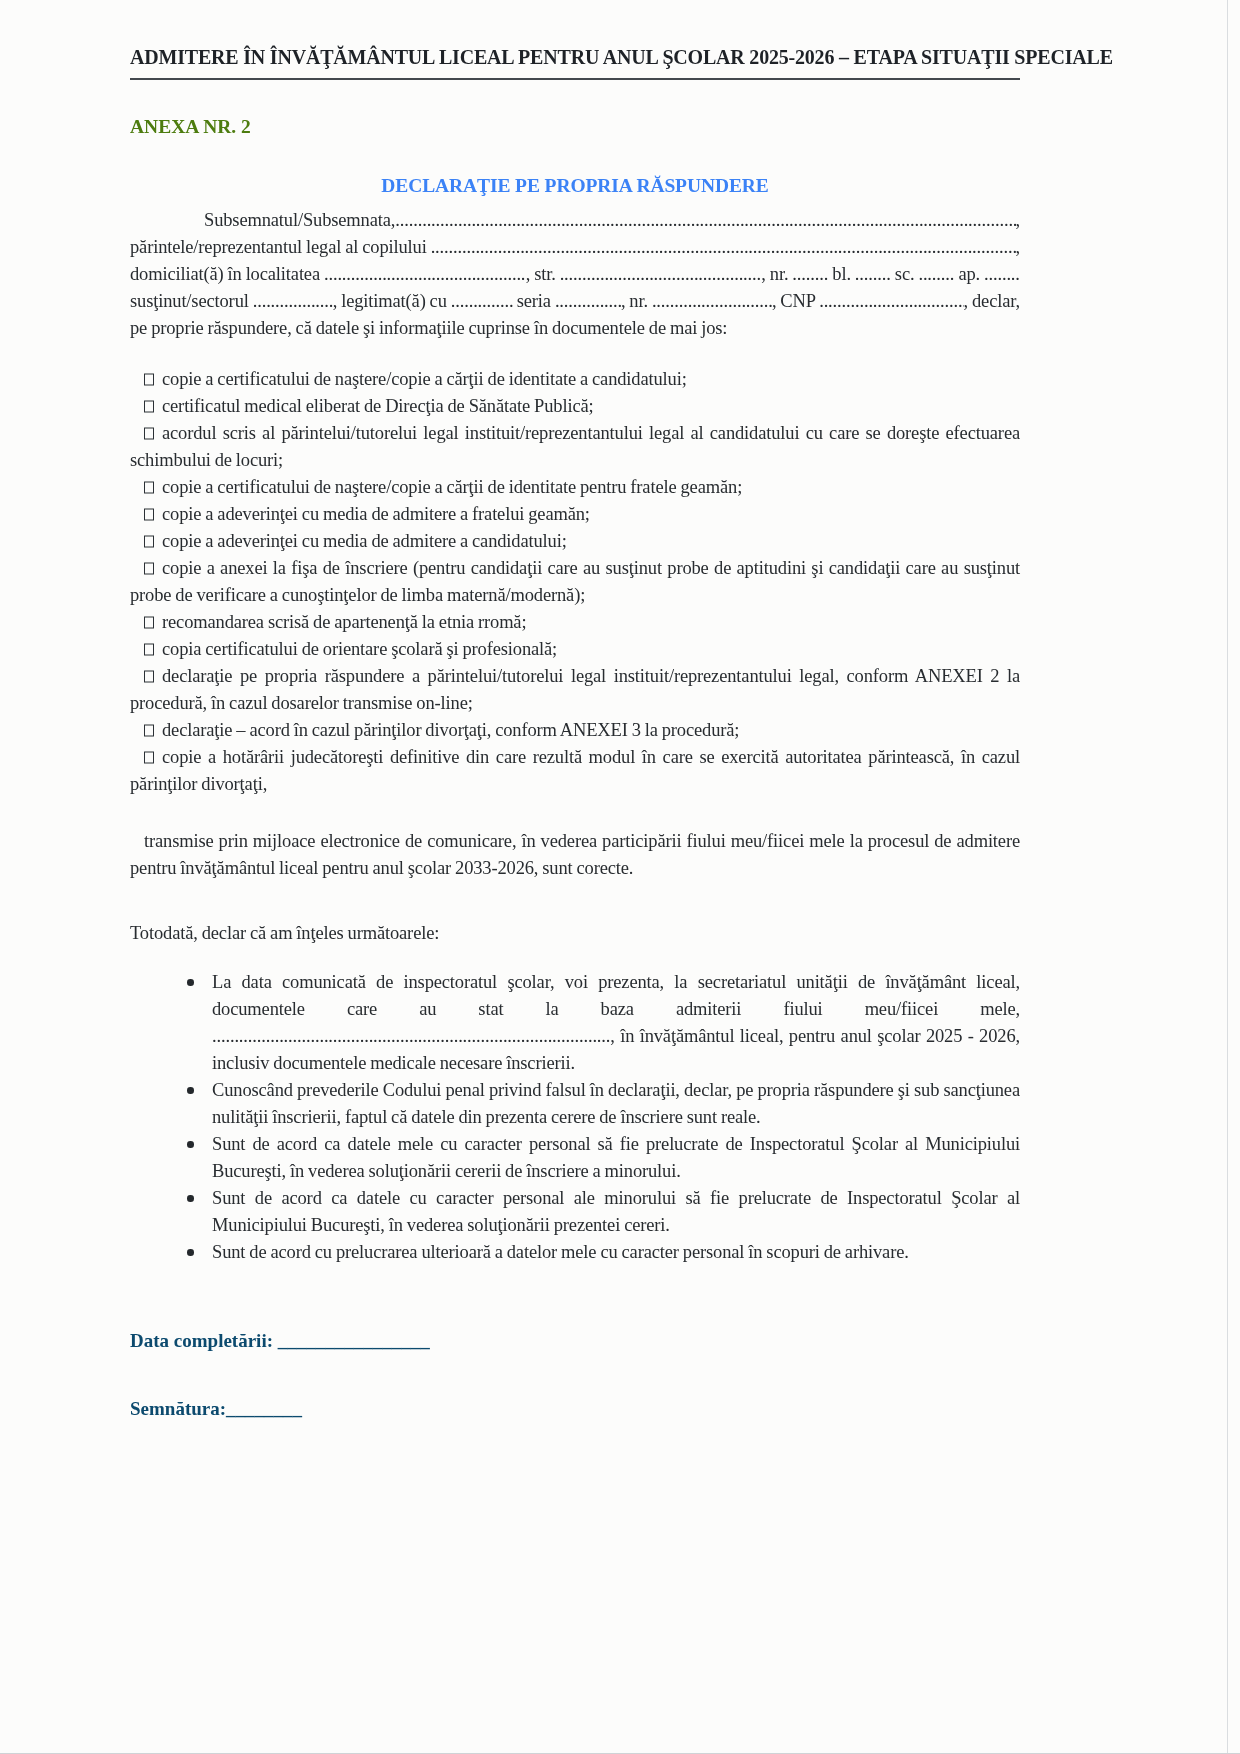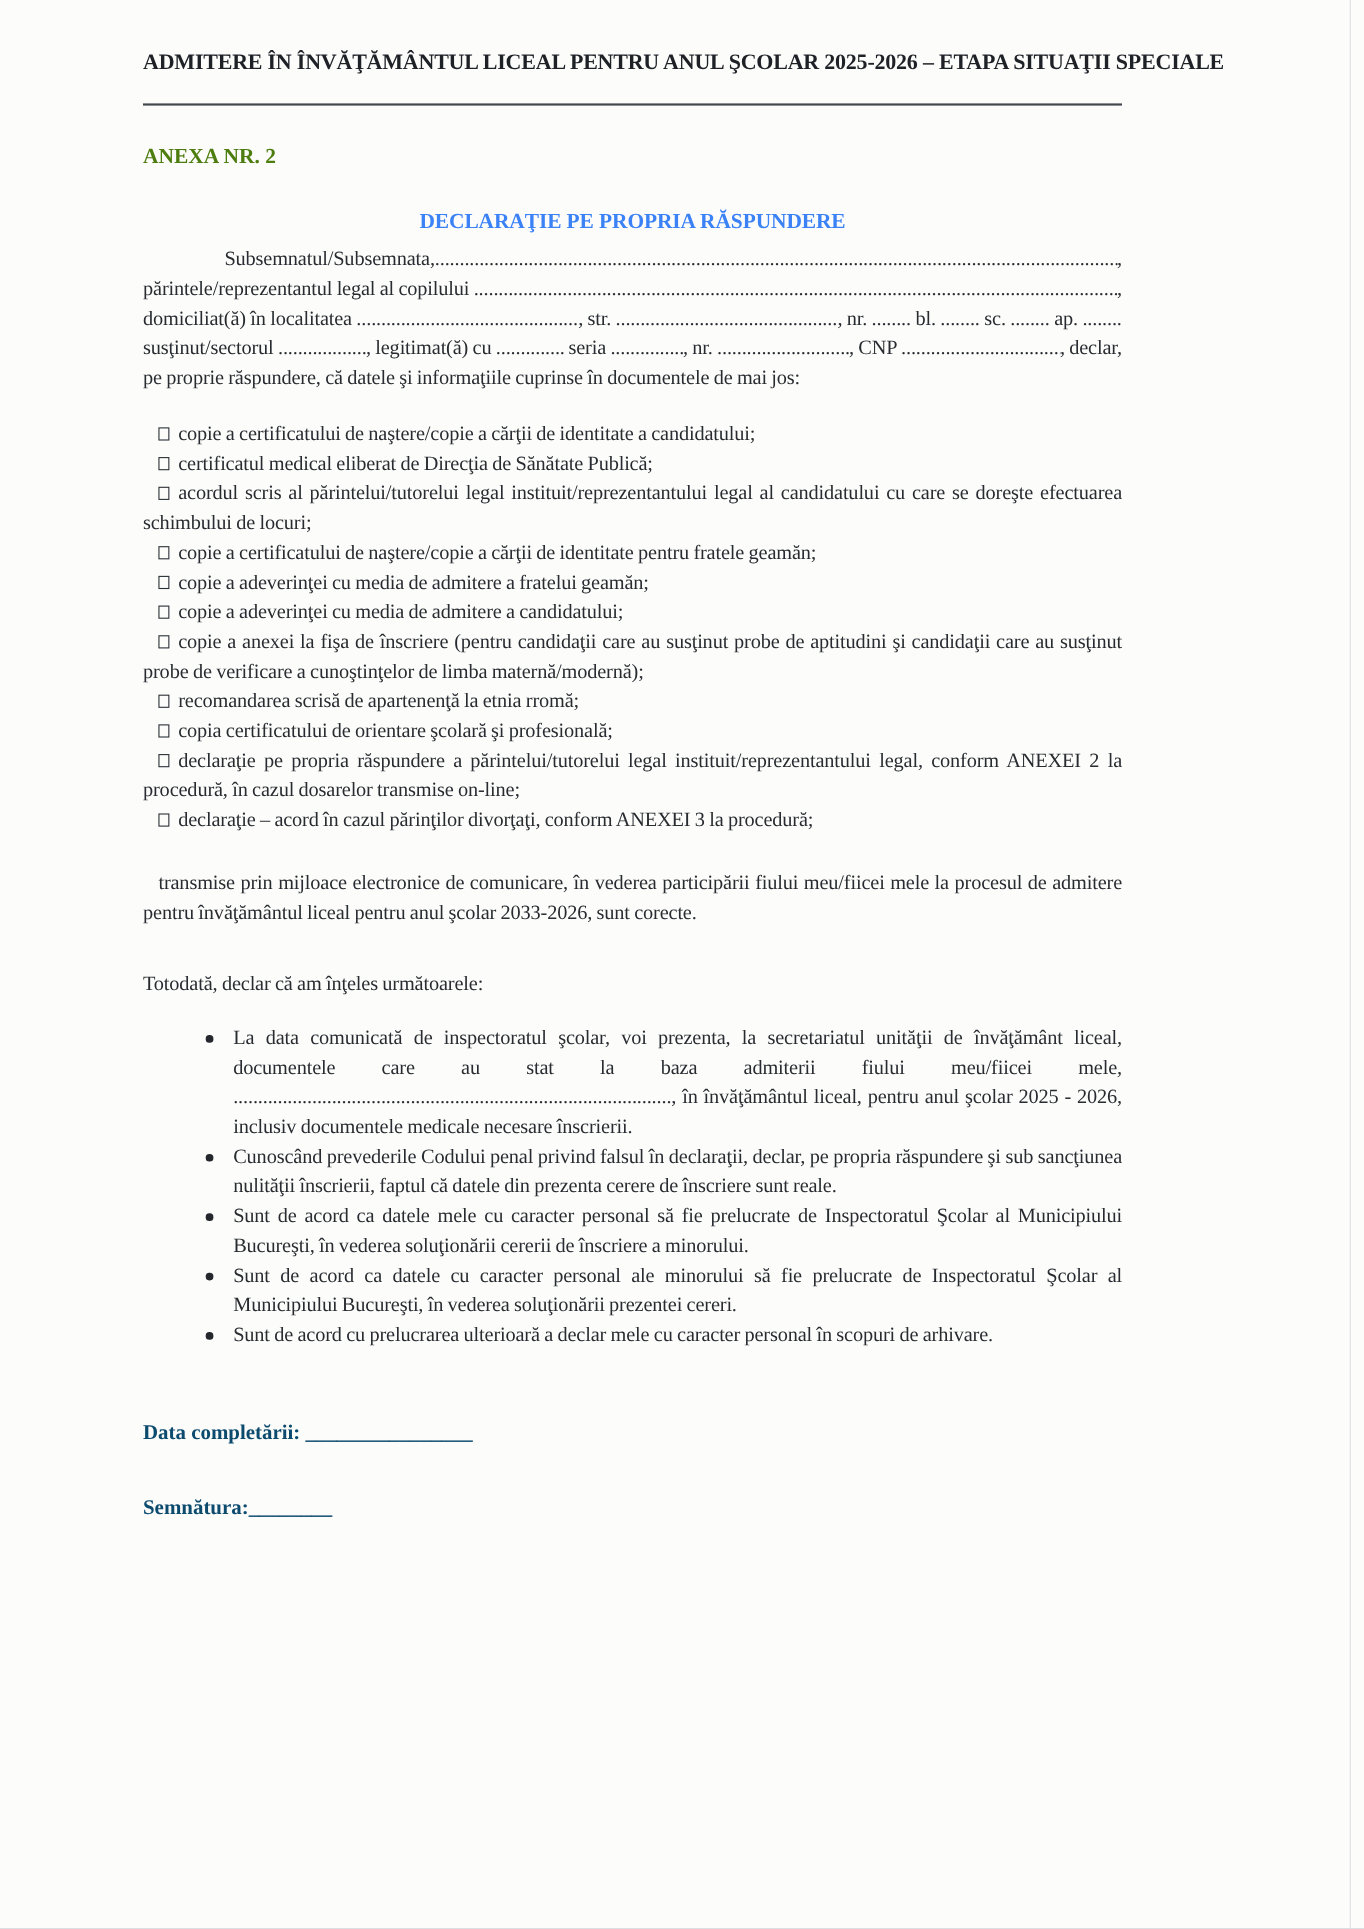--- a/index.html
+++ b/index.html
@@ -26,21 +26,21 @@
   .b{font-weight:bold;color:#0c4a6e;}
 
   
   .header{
     text-align:center;
     font-weight:bold;
     color:#1e2227;
     font-size:20px;
     line-height:26px;
     letter-spacing:-0.2px;
-    padding-bottom:24px;
+    padding-bottom:8px;
     border-bottom:2px solid #43484e;
     white-space:nowrap;
   }
   .anexa{
     margin-top:36px;
     font-weight:bold;
     color:#4d7c0f;
     font-size:19.5px;
   }
   .doc-title{
@@ -186,20 +186,21 @@
     <div class="citem"><span class="cbox"></span><span>certificatul medical eliberat de Direcţia de Sănătate Publică;</span></div>
     <div class="citem"><span class="cbox"></span><span>acordul scris al părintelui/tutorelui legal instituit/reprezentantului legal al candidatului cu care se doreşte efectuarea schimbului de locuri;</span></div>
     <div class="citem"><span class="cbox"></span><span>copie a certificatului de naştere/copie a cărţii de identitate pentru fratele geamăn;</span></div>
     <div class="citem"><span class="cbox"></span><span>copie a adeverinţei cu media de admitere a fratelui geamăn;</span></div>
     <div class="citem"><span class="cbox"></span><span>copie a adeverinţei cu media de admitere a candidatului;</span></div>
     <div class="citem"><span class="cbox"></span><span>copie a anexei la fişa de înscriere (pentru candidaţii care au susţinut probe de aptitudini şi candidaţii care au susţinut probe de verificare a cunoştinţelor de limba maternă/modernă);</span></div>
     <div class="citem"><span class="cbox"></span><span>recomandarea scrisă de apartenenţă la etnia rromă;</span></div>
     <div class="citem"><span class="cbox"></span><span>copia certificatului de orientare şcolară şi profesională;</span></div>
     <div class="citem"><span class="cbox"></span><span>declaraţie pe propria răspundere a părintelui/tutorelui legal instituit/reprezentantului legal, conform ANEXEI 2 la procedură, în cazul dosarelor transmise on-line;</span></div>
     <div class="citem"><span class="cbox"></span><span>declaraţie – acord în cazul părinţilor divorţaţi, conform ANEXEI 3 la procedură;</span></div>
+    <div class="citem"><span class="cbox"></span><span>copie a hotărârii judecătoreşti definitive din care rezultă modul în care se exercită autoritatea părintească, în cazul părinţilor divorţaţi,</span></div>
   </div>
 
   <div class="closing bodytext">transmise prin mijloace electronice de comunicare, în vederea participării fiului meu/fiicei mele la procesul de admitere pentru învăţământul liceal pentru anul şcolar 2033-2026, sunt corecte.</div>
 
   <div class="totodata bodytext">Totodată, declar că am înţeles următoarele:</div>
 
   <div class="bullets bodytext">
     <div class="bitem">
       <span class="bdot"></span>
       <span>La data comunicată de inspectoratul şcolar, voi prezenta, la secretariatul unităţii de învăţământ liceal, documentele care au stat la baza admiterii fiului meu/fiicei mele, </span><span>.........................................................................................</span><span>, în învăţământul liceal, pentru anul şcolar 2025 - 2026, inclusiv documentele medicale necesare înscrierii.</span>
@@ -211,21 +212,21 @@
     <div class="bitem">
       <span class="bdot"></span>
       <span>Sunt de acord ca datele mele cu caracter personal să fie prelucrate de Inspectoratul Şcolar al Municipiului Bucureşti, în vederea soluţionării cererii de înscriere a minorului.</span>
     </div>
     <div class="bitem">
       <span class="bdot"></span>
       <span>Sunt de acord ca datele cu caracter personal ale minorului să fie prelucrate de Inspectoratul Şcolar al Municipiului Bucureşti, în vederea soluţionării prezentei cereri.</span>
     </div>
     <div class="bitem">
       <span class="bdot"></span>
-      <span>Sunt de acord cu prelucrarea ulterioară a declar mele cu caracter personal în scopuri de arhivare.</span>
+      <span>Sunt de acord cu prelucrarea ulterioară a datelor mele cu caracter personal în scopuri de arhivare.</span>
     </div>
   </div>
 
   <div class="date-row">
     <span class="b">Data completării: </span><span class="b">________________</span>
   </div>
 
   <div class="sig-row">
     <span class="b">Semnătura:</span><span class="b">________</span>
   </div>

